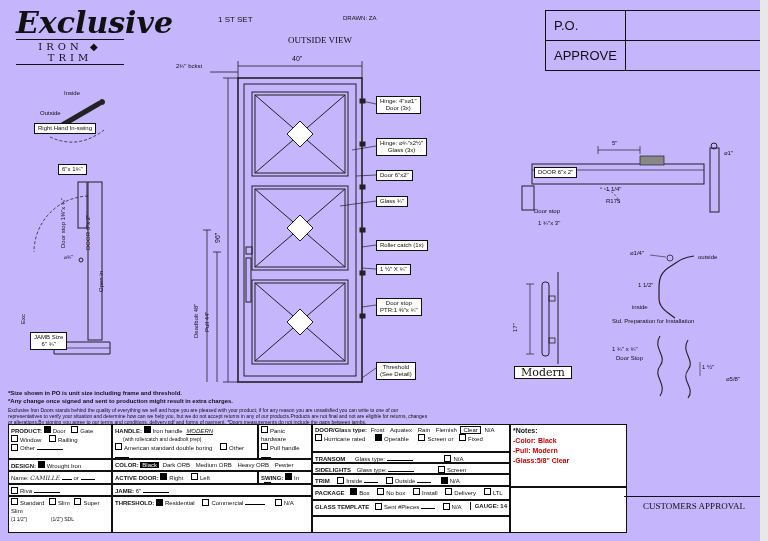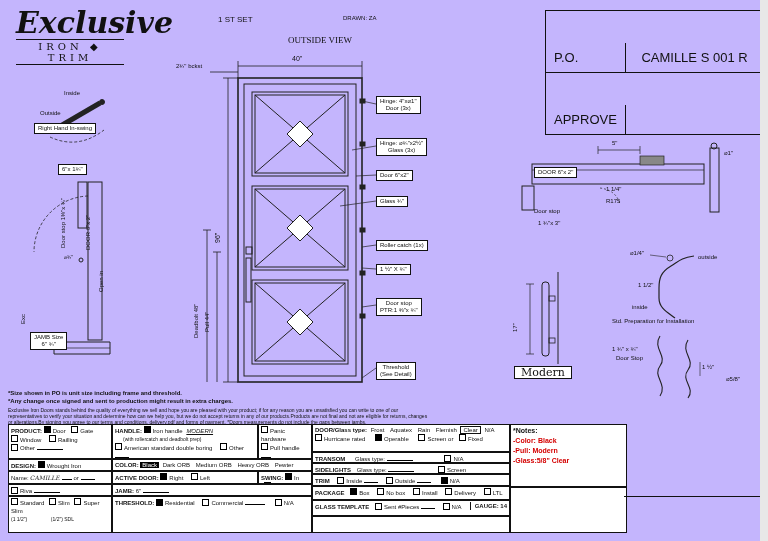--- a/index.html
+++ b/index.html
@@ -17,21 +17,21 @@
   .vlabel{position:absolute;transform:rotate(-90deg);transform-origin:0 100%;
           font-size:6px;white-space:nowrap;}
   
   .logo-script{font-family:"DejaVu Serif",serif;font-style:italic;font-weight:bold;
                font-size:30px;line-height:30px;}
   .logo-sub{font-family:"DejaVu Serif",serif;font-size:10px;letter-spacing:4px;
             text-align:center;border-top:1px solid #111;border-bottom:1px solid #111;
             padding:1px 2px;margin-top:1px;width:104px;}
   
   .apptable{position:absolute;left:545px;top:10px;width:217px;border:1.5px solid #111;}
-  .apptable .row{display:flex;border-bottom:1.5px solid #111;height:29px;align-items:center;margin-top:32px;}
+  .apptable .row{display:flex;border-bottom:1.5px solid #111;height:29px;align-items:center;}
   .apptable .row:last-child{border-bottom:none;}
   .apptable .lab{width:80px;border-right:1.5px solid #111;height:100%;display:flex;
                  align-items:center;padding-left:8px;font-size:13px;box-sizing:border-box;}
   .apptable .val{flex:1;text-align:center;font-size:13px;}
   
   .cell{position:absolute;border:1px solid #111;font-size:6px;line-height:8px;
         padding:1px 2px;box-sizing:border-box;overflow:hidden;background:#fff;}
   .blab{font-weight:bold;}
   .cb{display:inline-block;width:5px;height:5px;border:1px solid #000;margin-right:2px;
       vertical-align:-0.5px;background:#fff;}
@@ -162,21 +162,20 @@
     </div>
   </div>
 
   <div class="abs fs8 nw" style="left:218px;top:15px">1 ST SET</div>
   <div class="abs fs9 nw" style="left:288px;top:35px">OUTSIDE VIEW</div>
   <div class="abs fs6 nw" style="left:343px;top:15px">DRAWN: ZA</div>
 
   <div class="apptable">
     <div class="row">
       <div class="lab">P.O.</div>
-      <div class="val">CAMILLE S 001 R</div>
     </div>
     <div class="row">
       <div class="lab">APPROVE</div>
     </div>
   </div>
 
   <div class="abs fs7 nw" style="left:292px;top:55px">40"</div>
   <div class="abs fs6 nw" style="left:176px;top:63px">2¾" bckst</div>
   <div class="vlabel" style="left:221px;top:236px;font-size:7px">96"</div>
   <div class="vlabel" style="left:199px;top:332px">Deadbolt 48"</div>
@@ -393,15 +392,16 @@
   <div class="cell" style="left:510px;top:424px;width:117px;height:63px;font-size:7px;line-height:10px">
     <span class="blab">*Notes:</span><br>
     <span class="red">-Color: Black</span><br>
     <span class="red">-Pull: Modern</span><br>
     <span class="red">-Glass:5/8"  Clear</span>
   </div>
   <div class="cell" style="left:510px;top:487px;width:117px;height:46px"></div>
 
   <div class="abs" style="left:624px;top:470px;width:140px">
     <div style="height:26px;border-bottom:1px solid #111"></div>
+    <div class="fs9 nw" style="text-align:center;padding-top:4px">CUSTOMERS APPROVAL</div>
   </div>
 
 </div>
 
 </body></html>

